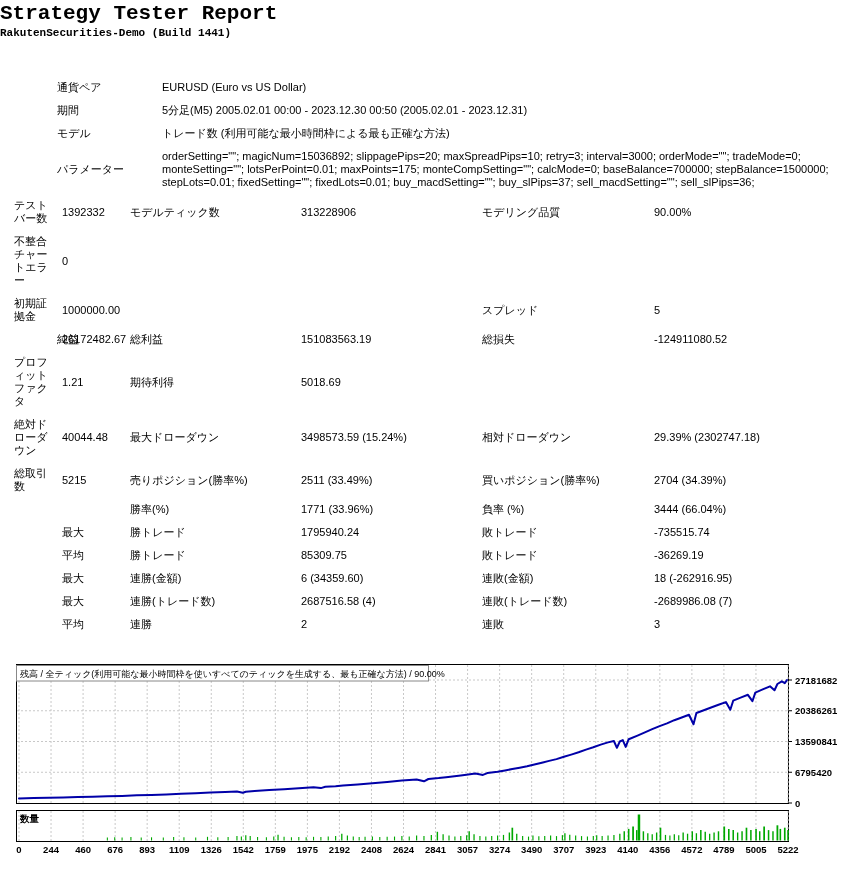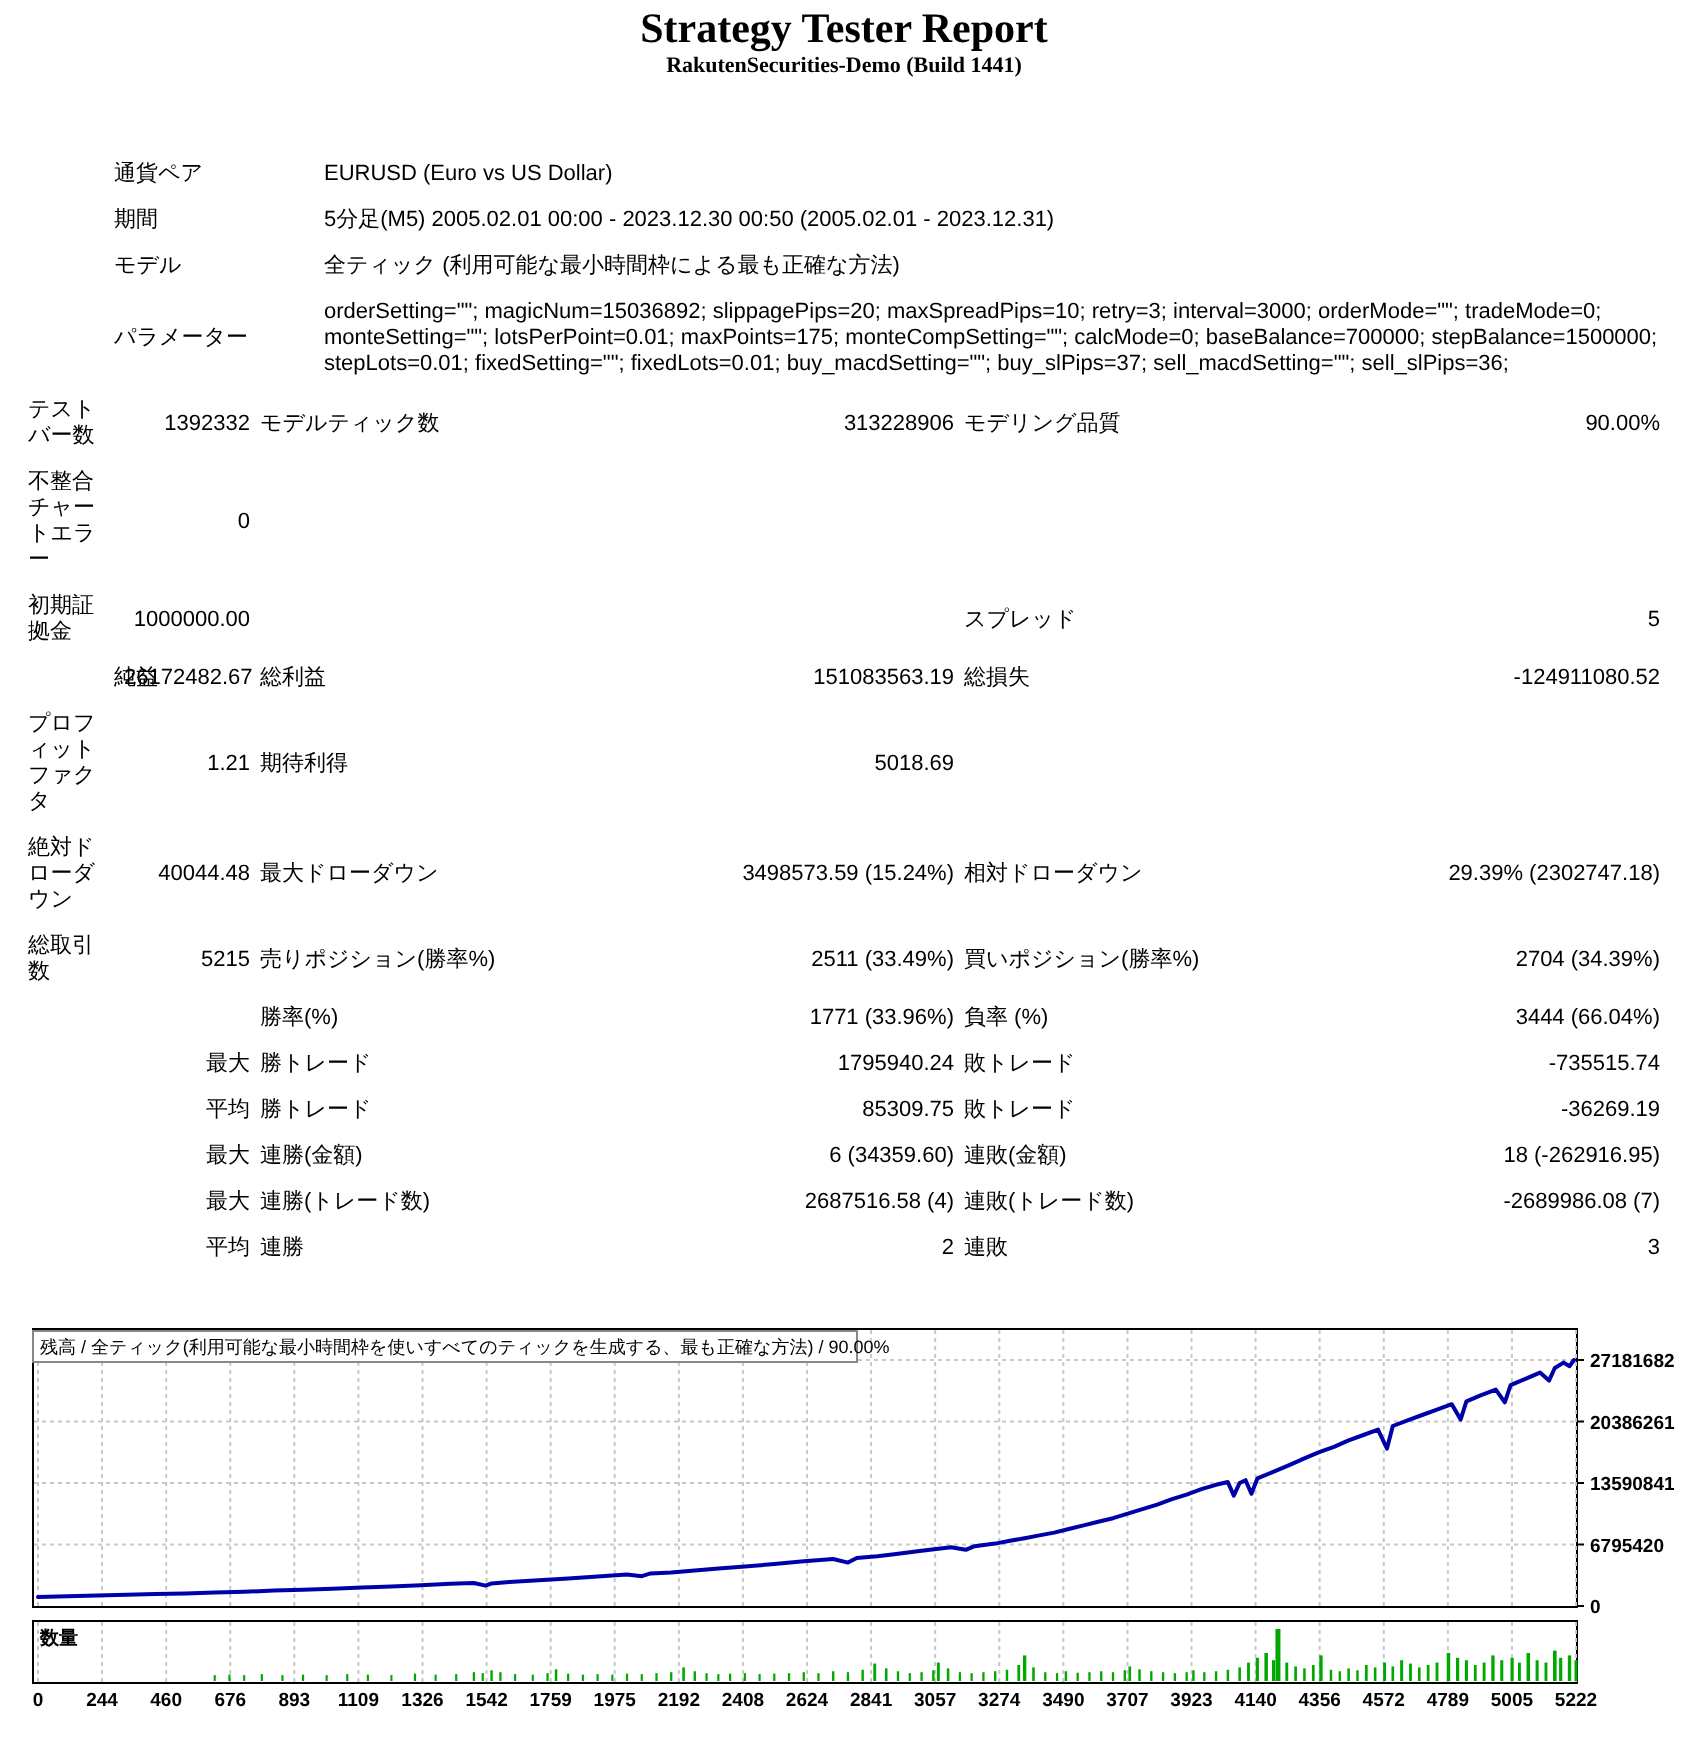--- a/index.html
+++ b/index.html
@@ -1,29 +1,29 @@
 <!DOCTYPE html>
 <html><head>
 <meta charset="utf-8">
 <style>
   * { margin:0; padding:0; box-sizing:border-box; }
   html,body { width:844px; background:#fff; color:#000; font-family:"Liberation Sans", sans-serif; }
   body { height:876px; overflow:hidden; }
 
-  .report-header { text-align:center; padding-top:2px; font-family:Liberation Serif, serif; }
+  .report-header { text-align:left; padding-top:2px; font-family:Liberation Mono, monospace; }
   .report-title    { font-size:21px; font-weight:bold; line-height:24px; }
   .report-subtitle { font-size:17px; font-weight:bold; line-height:20px; }
   .report-server   { font-size:11px; font-weight:bold; line-height:14px; }
 
   .report-table { margin-top:36px; padding-left:14px; width:830px; font-size:11px; line-height:13px; }
   .row { display:grid; grid-template-columns:48px 63px 176px 176px 177px 176px; align-items:center; padding:5px 0; }
   .cell { min-width:0; }
   .c1 { white-space:pre-line; }
   .c1.oneline { white-space:nowrap; overflow:visible;margin-left:43px; }
-  .c2,.c4,.c6 { text-align:right; white-space:nowrap; }
+  .c2,.c4,.c6 { text-align:left; white-space:nowrap; }
   .c3,.c5 { padding-left:5px; white-space:nowrap; overflow:visible; }
   .cspan { grid-column:3/7; padding-left:5px; white-space:pre-line;margin-left:32px; }
 
   .chart-wrap { margin-top:28px; position:relative; }
   svg text { font-family:"Liberation Sans", sans-serif; }
 </style>
 </head>
 <body>
 
 <div class="report-header">
@@ -38,21 +38,21 @@
       <div class="cell cspan">EURUSD (Euro vs US Dollar)</div>
     </div>
     <div class="row">
       <div class="cell c1 oneline">期間</div>
       <div class="cell c2"></div>
       <div class="cell cspan">5分足(M5) 2005.02.01 00:00 - 2023.12.30 00:50 (2005.02.01 - 2023.12.31)</div>
     </div>
     <div class="row">
       <div class="cell c1 oneline">モデル</div>
       <div class="cell c2"></div>
-      <div class="cell cspan">全ティック (利用可能な最小時間枠による最も正確な方法)</div>
+      <div class="cell cspan">トレード数 (利用可能な最小時間枠による最も正確な方法)</div>
     </div>
     <div class="row">
       <div class="cell c1 oneline">パラメーター</div>
       <div class="cell c2"></div>
       <div class="cell cspan">orderSetting=""; magicNum=15036892; slippagePips=20; maxSpreadPips=10; retry=3; interval=3000; orderMode=""; tradeMode=0;
 monteSetting=""; lotsPerPoint=0.01; maxPoints=175; monteCompSetting=""; calcMode=0; baseBalance=700000; stepBalance=1500000;
 stepLots=0.01; fixedSetting=""; fixedLots=0.01; buy_macdSetting=""; buy_slPips=37; sell_macdSetting=""; sell_slPips=36;</div>
     </div>
     <div class="row">
       <div class="cell c1">テスト

